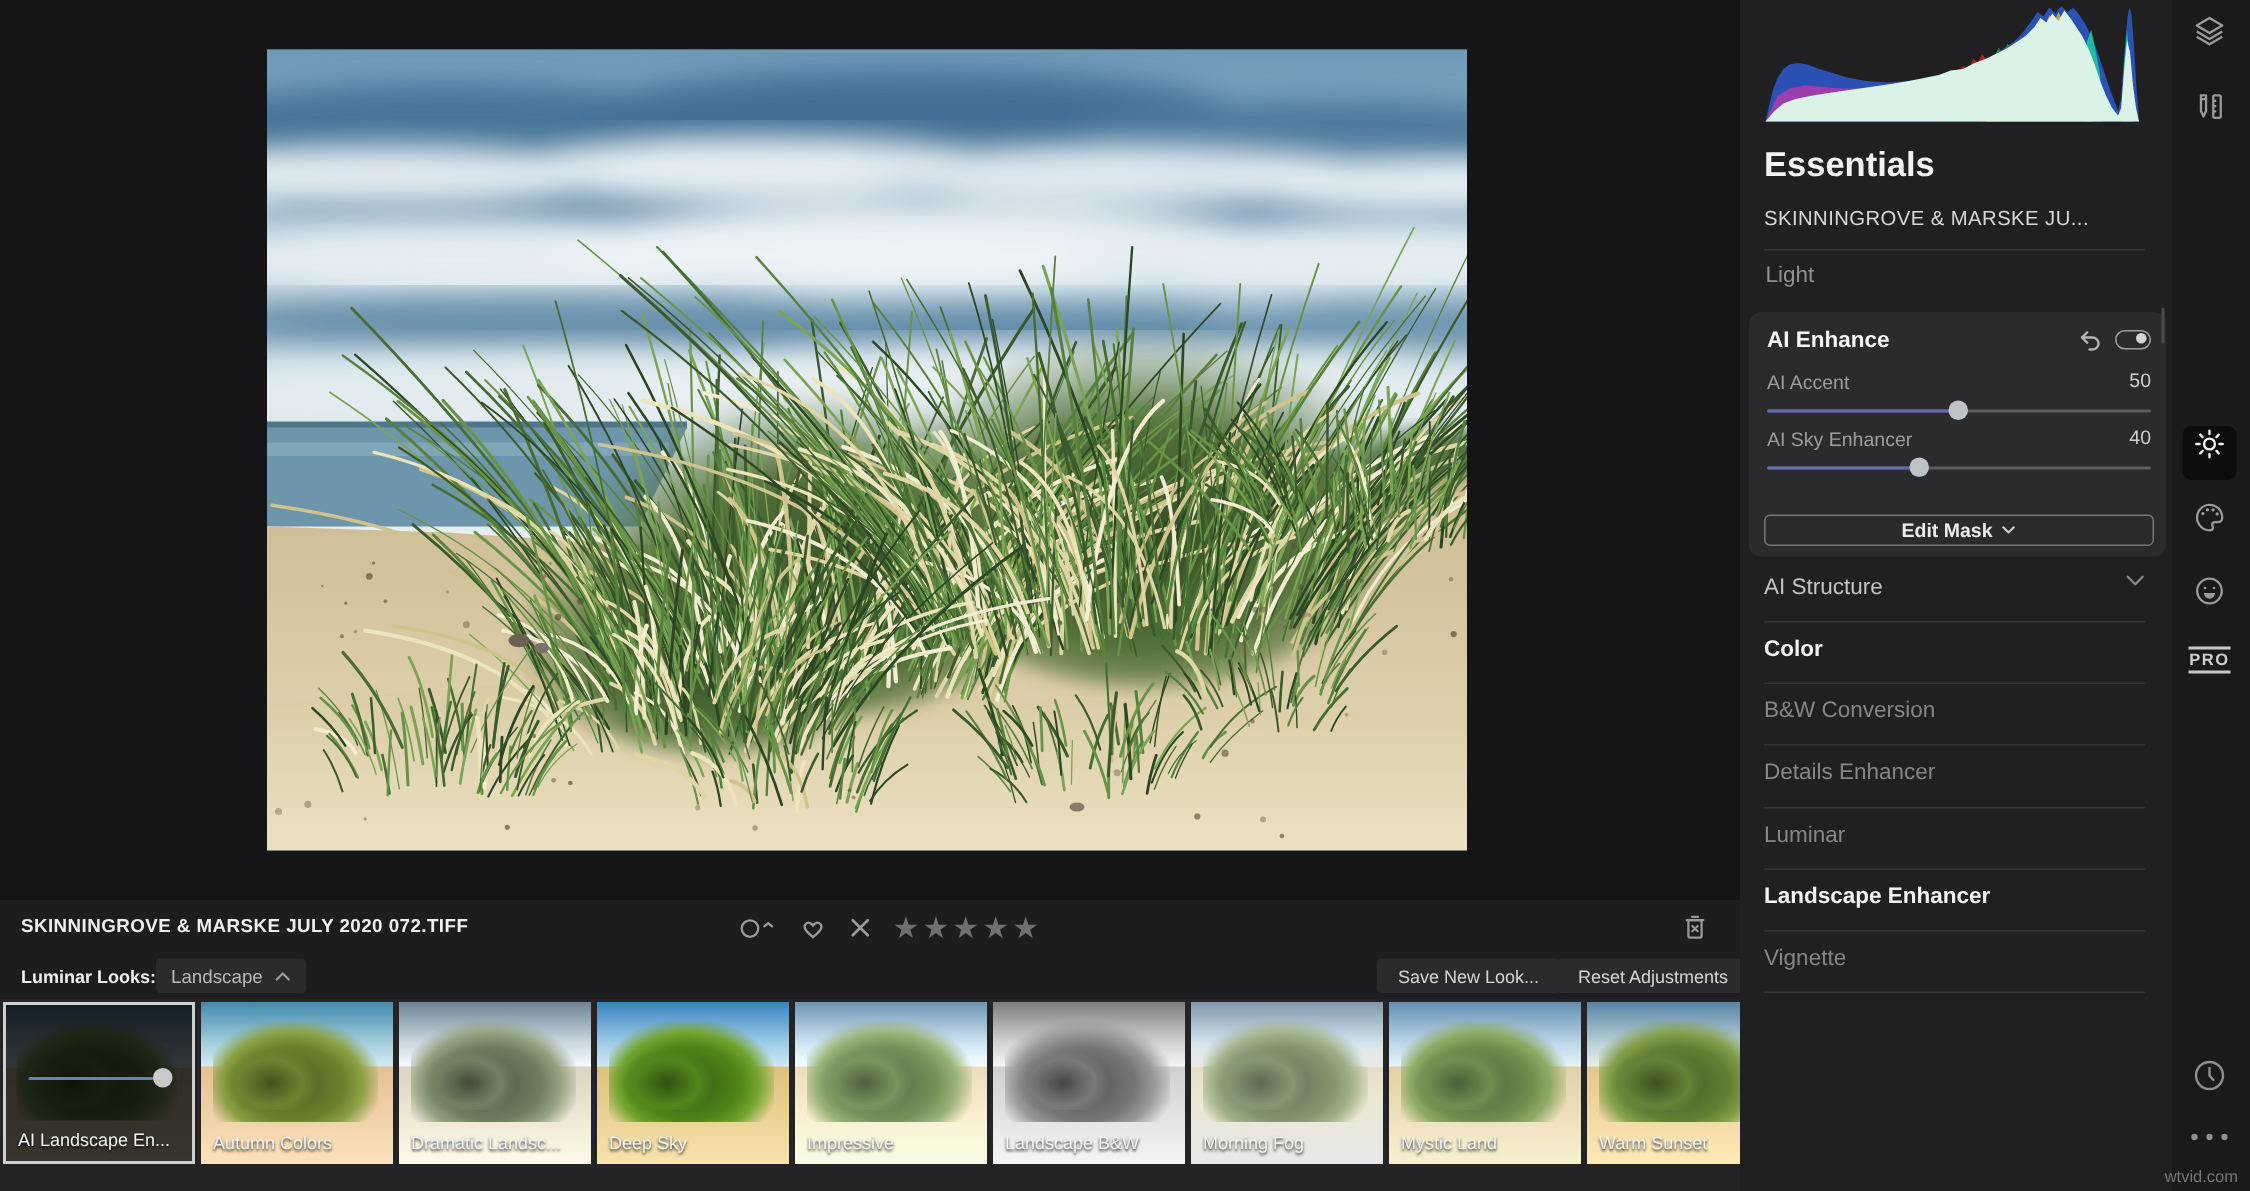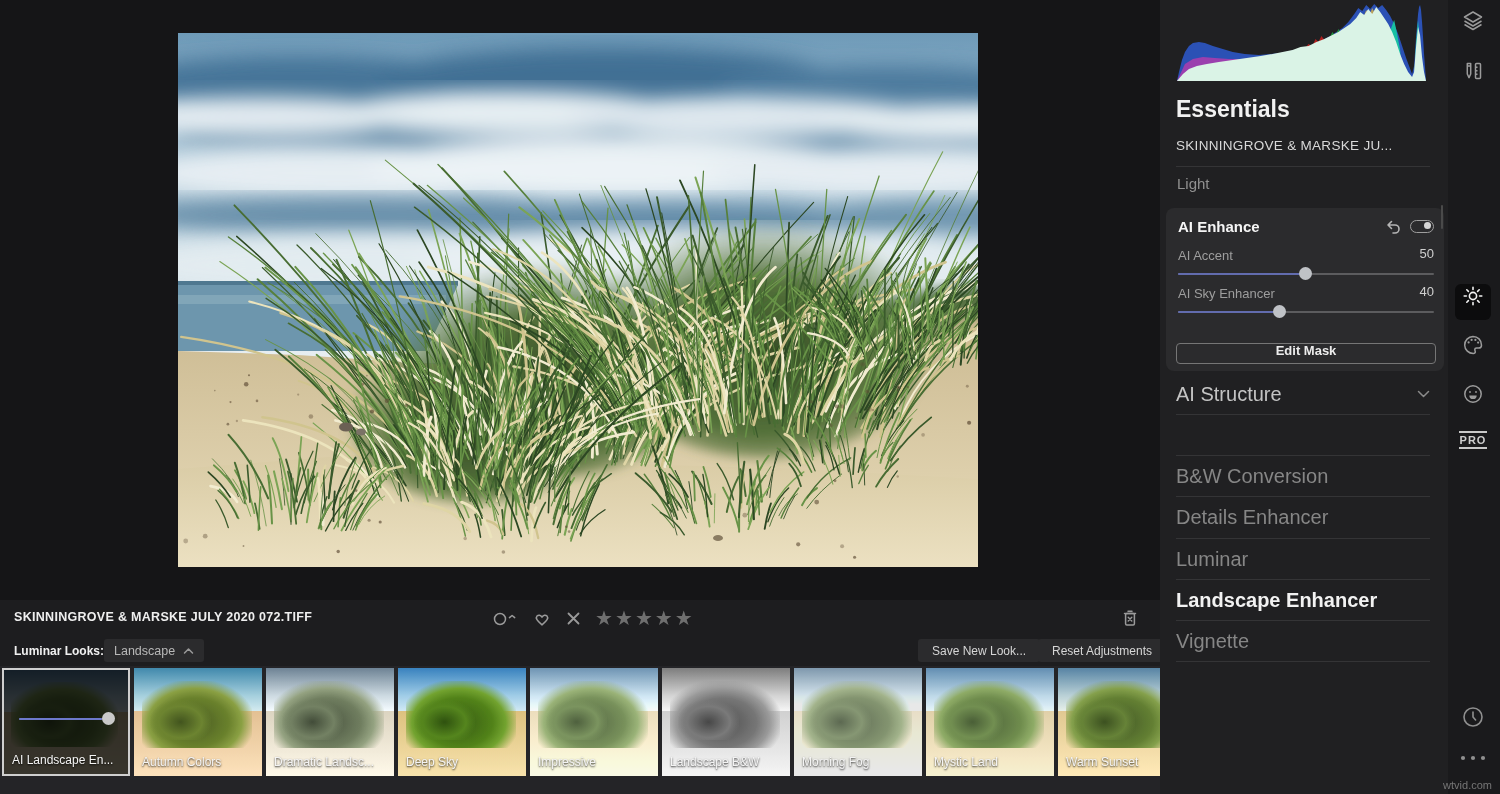--- a/index.html
+++ b/index.html
@@ -66,23 +66,23 @@
   .card-actions { margin-left:auto; display:flex; align-items:center; gap:9px; }
   .toggle { position:relative; width:24px; height:13px; border:1.5px solid #9e9e9e; border-radius:7px; cursor:pointer; }
   .toggle .knob { position:absolute; right:2px; top:1.5px; width:7px; height:7px; border-radius:50%; background:#d6d6d6; }
   .slider-row { position:absolute; left:12px; right:10px; }
   .slider-row .lbl { font-size:13px; color:#9e9e9e; }
   .slider-row .val { position:absolute; right:0; top:0; font-size:13px; color:#cfcfcf; }
   .track { position:absolute; left:12px; right:10px; height:2px; background:#5c5c5e; border-radius:1px; cursor:pointer; }
   .fill { position:absolute; left:0; top:0; height:2px; background:#626cae; border-radius:1px; }
   .thumb { position:absolute; top:-6px; width:13px; height:13px; margin-left:-7px; border-radius:50%; background:#bfc2c6; cursor:pointer; }
   .edit-mask { position:absolute; left:10px; right:8px; top:135px; height:21px; border:1px solid #767676; border-radius:4px;
-               display:flex; align-items:center; justify-content:center; gap:6px; font-size:13px; font-weight:600; color:#ececec; cursor:pointer;flex-direction:column; }
-
-  .tool-row { position:absolute; left:16px; width:254px; height:22px; display:flex; align-items:center; font-size:20px; cursor:pointer; }
+               display:flex; align-items:center; justify-content:center; gap:6px; font-size:13px; font-weight:600; color:#ececec; cursor:pointer; }
+
+  .tool-row { position:absolute; left:16px; width:254px; height:22px; display:flex; align-items:flex-start; font-size:15px; cursor:pointer; }
   .tool-row.dim { color:#868686; }
   .tool-row.mid { color:#c4c4c4; }
   .tool-row.strong { color:#f2f2f2; font-weight:600; }
   .tool-row .chev { margin-left:auto; }
 
   .scroll-thumb { position:absolute; left:1441px; top:205px; width:2px; height:24px; background:#4a4a4a; border-radius:1px; }
 
   
   .icon-slot { position:absolute; left:1455px; width:36px; height:36px; display:flex; align-items:flex-start; justify-content:center; cursor:pointer; }
   .icon-slot.active { background:#0c0c0d; border-radius:6px; }
@@ -1511,20 +1511,23 @@
 
     <div class="tool-row mid" style="top:383px">
       <span>AI Structure</span>
       <span class="chev">
         <svg class="ic" width="13" height="8" viewBox="0 0 13 8">
             <path d="M1.5 1.5L6.5 6.5l5-5" fill="none" stroke="#8a8a8a" stroke-width="1.5" stroke-linecap="round" stroke-linejoin="round"></path>
           </svg>
       </span>
     </div>
     <div class="divider" style="top:414px"></div>
+    <div class="tool-row strong" style="top:424px">
+        <span>Color</span>
+      </div>
     <div class="divider" style="top:455px"></div>
     <div class="tool-row dim" style="top:465px">
         <span>B&amp;W Conversion</span>
       </div>
     <div class="divider" style="top:496px"></div>
     <div class="tool-row dim" style="top:506px">
         <span>Details Enhancer</span>
       </div>
     <div class="divider" style="top:538px"></div>
     <div class="tool-row dim" style="top:548px">

